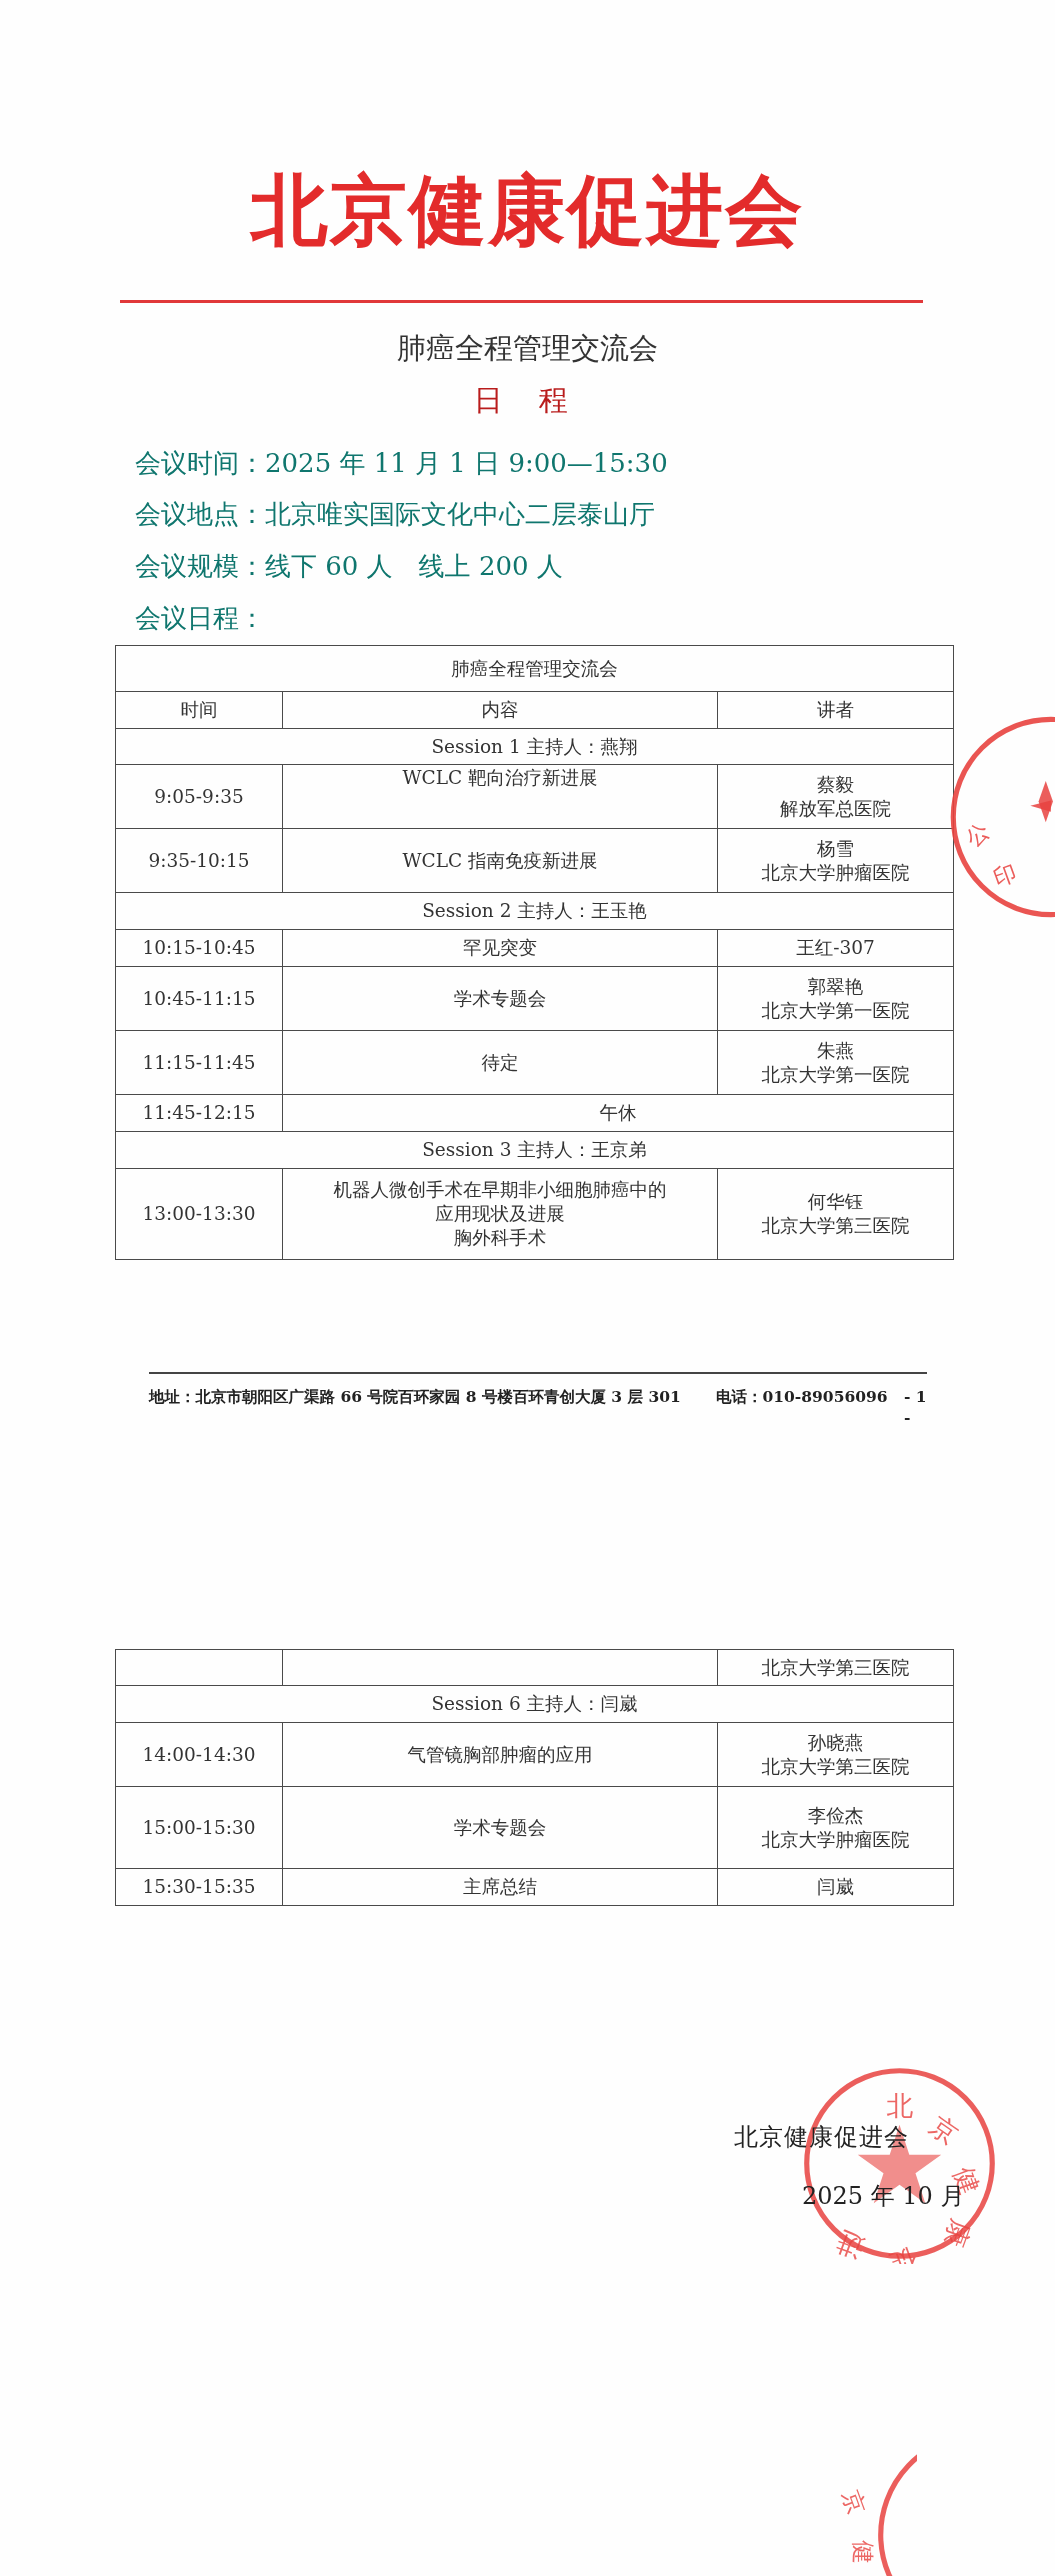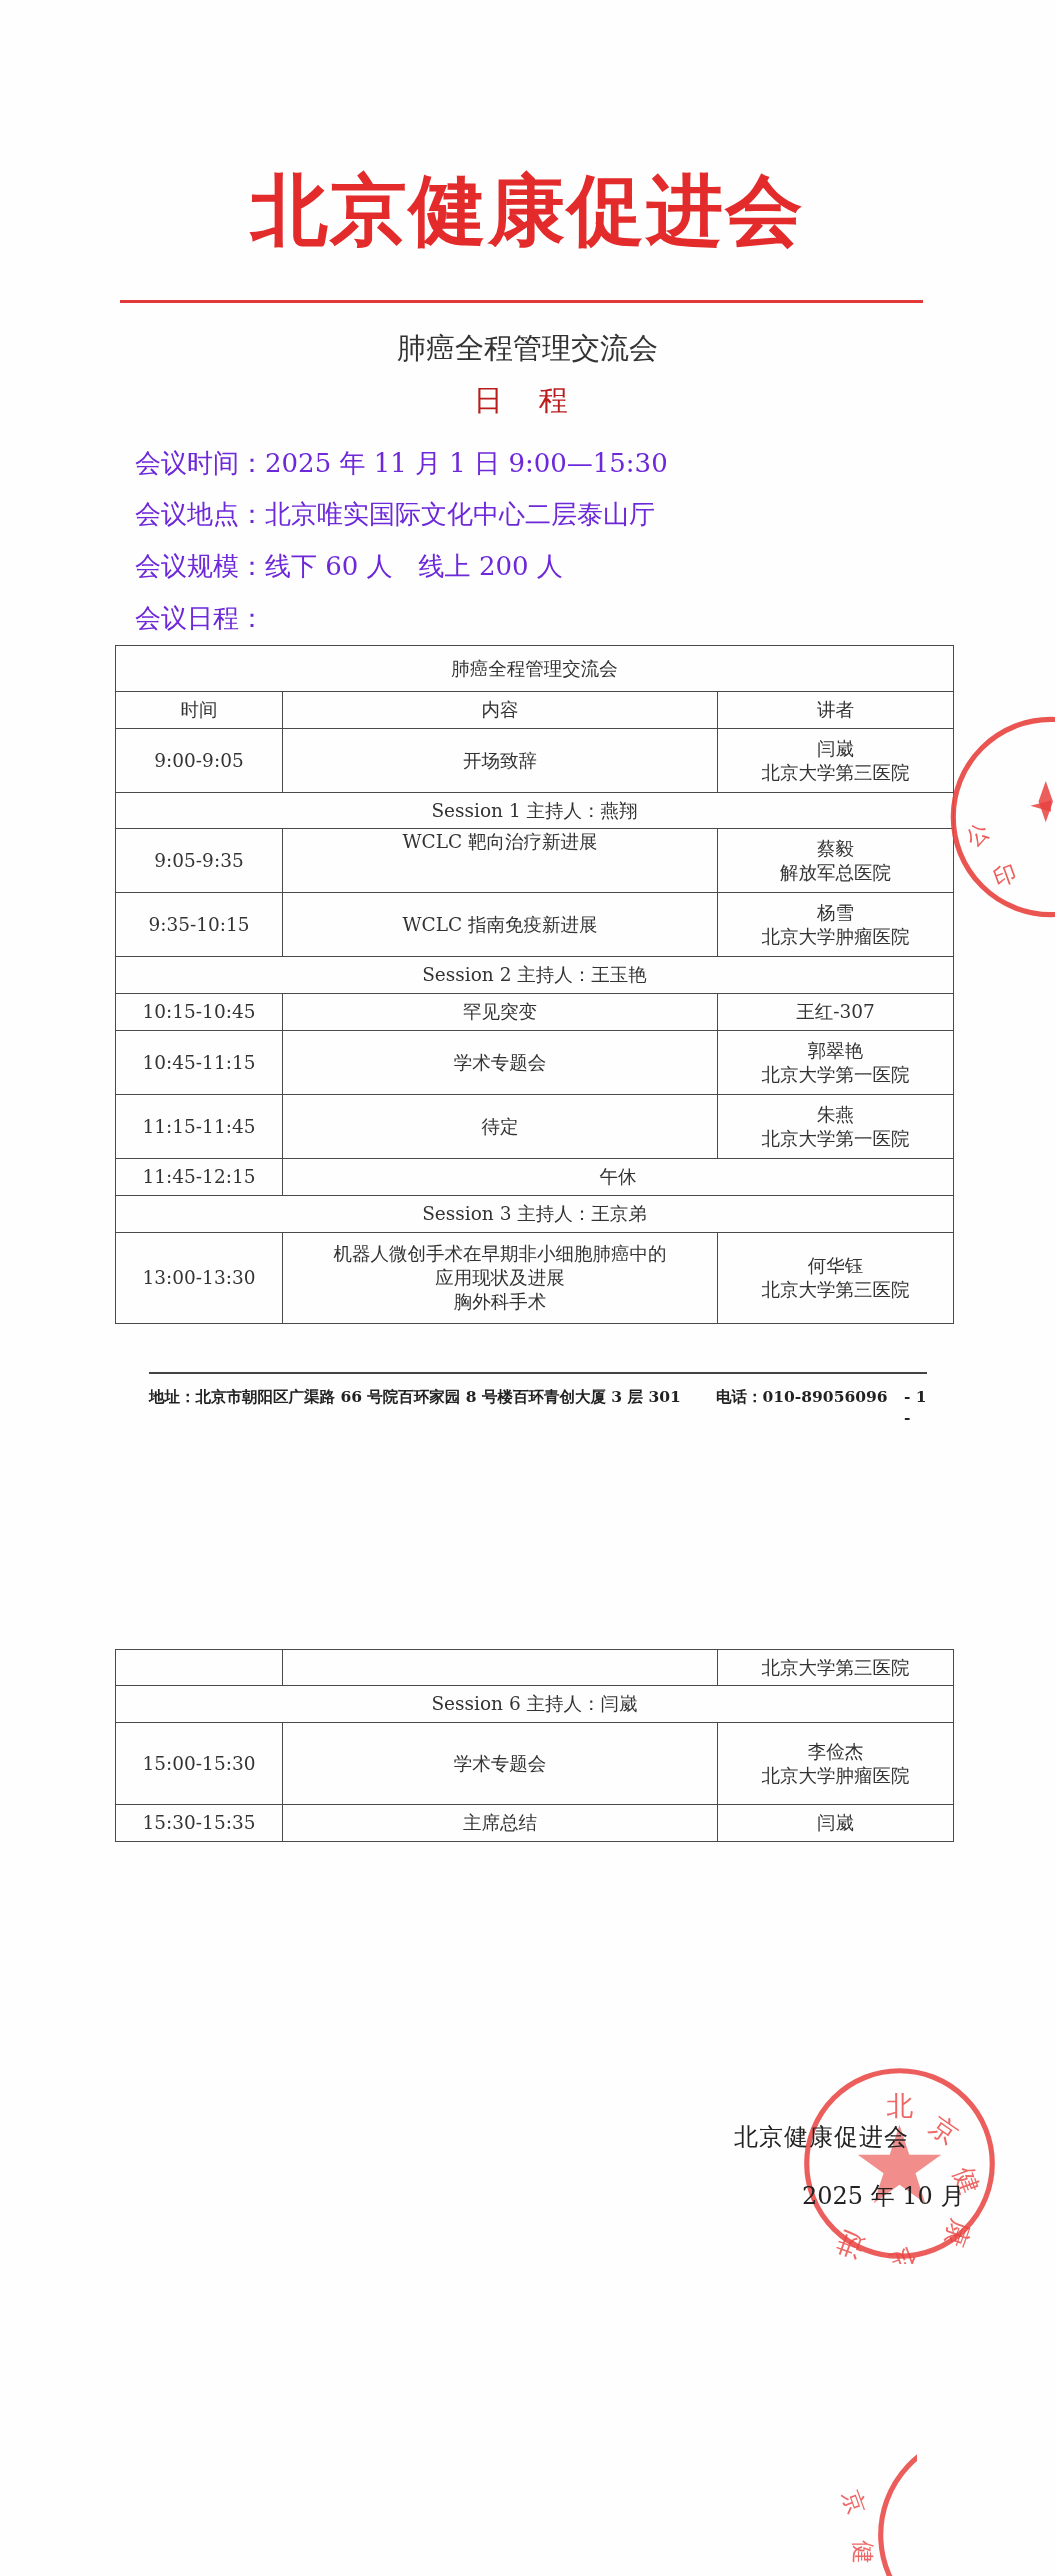--- a/index.html
+++ b/index.html
@@ -31,21 +31,21 @@
   }
   .doc-title {
     left: 0; width: 1055px; top: 330px;
     text-align: center; font-size: 29px; line-height: 36px; color: #333;
   }
   .doc-subtitle {
     left: 0; width: 1055px; top: 382px;
     text-align: center; font-size: 29px; line-height: 36px; letter-spacing: 13.4px; color: #b91c1c;
   }
   .meta-line {
-    left: 135px; font-size: 26px; line-height: 31px; color: #6d28d9;
+    left: 135px; font-size: 26px; line-height: 31px; color: #0f766e;
   }
 
   
   table.sched {
     position: absolute;
     left: 115px; width: 839px;
     border-collapse: collapse;
     table-layout: fixed;
     font-size: 18.5px;
     color: #333;
@@ -105,28 +105,20 @@
   <tbody>
       <tr style="height:46px;">
     <td colspan="3">肺癌全程管理交流会</td>
   </tr>
   <tr style="height:37px;">
     <td>时间</td>
     <td>内容</td>
     <td>讲者</td>
   </tr>
 
-  <tr style="height:64px;">
-    <td>9:00-9:05</td>
-    <td>开场致辞</td>
-    <td>
-      <span class="speaker-name">闫崴</span>
-      <span class="speaker-org">北京大学第三医院</span>
-    </td>
-  </tr>
 
   <tr style="height:36px;">
     <td colspan="3">Session 1 主持人：燕翔</td>
   </tr>
 
   <tr style="height:64px;">
     <td>9:05-9:35</td>
     <td style="vertical-align:top; padding-top:1px;">WCLC 靶向治疗新进展</td>
     <td>
       <span class="speaker-name">蔡毅</span>
@@ -221,20 +213,28 @@
     </colgroup>
   <tbody>
       <tr style="height:36px;">
     <td></td>
     <td></td>
     <td>北京大学第三医院</td>
   </tr>
   <tr style="height:37px;">
     <td colspan="3">Session 6 主持人：闫崴</td>
   </tr>
+  <tr style="height:64px;">
+    <td>14:00-14:30</td>
+    <td>气管镜胸部肿瘤的应用</td>
+    <td>
+      <span class="speaker-name">孙晓燕</span>
+      <span class="speaker-org">北京大学第三医院</span>
+    </td>
+  </tr>
   <tr style="height:82px;">
     <td>15:00-15:30</td>
     <td>学术专题会</td>
     <td>
       <span class="speaker-name">李俭杰</span>
       <span class="speaker-org">北京大学肿瘤医院</span>
     </td>
   </tr>
   <tr style="height:37px;">
     <td>15:30-15:35</td>

